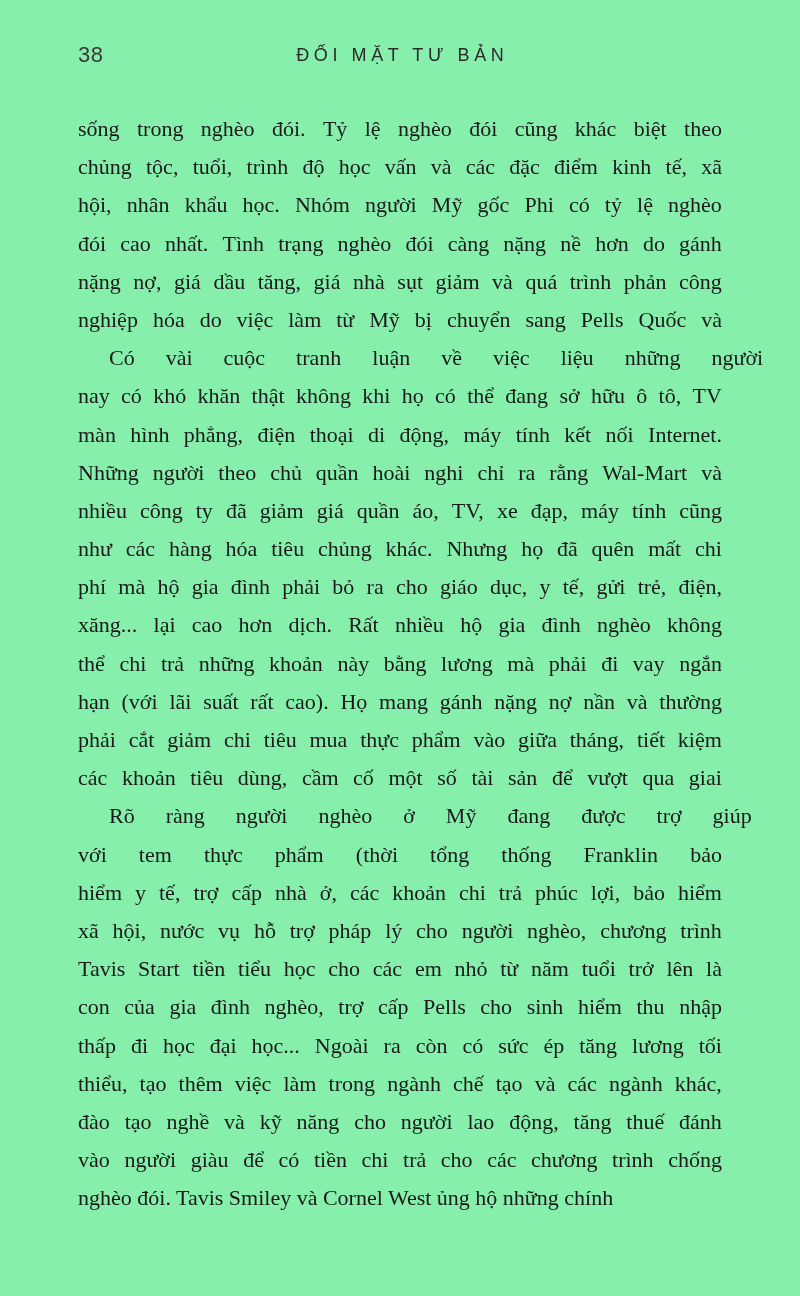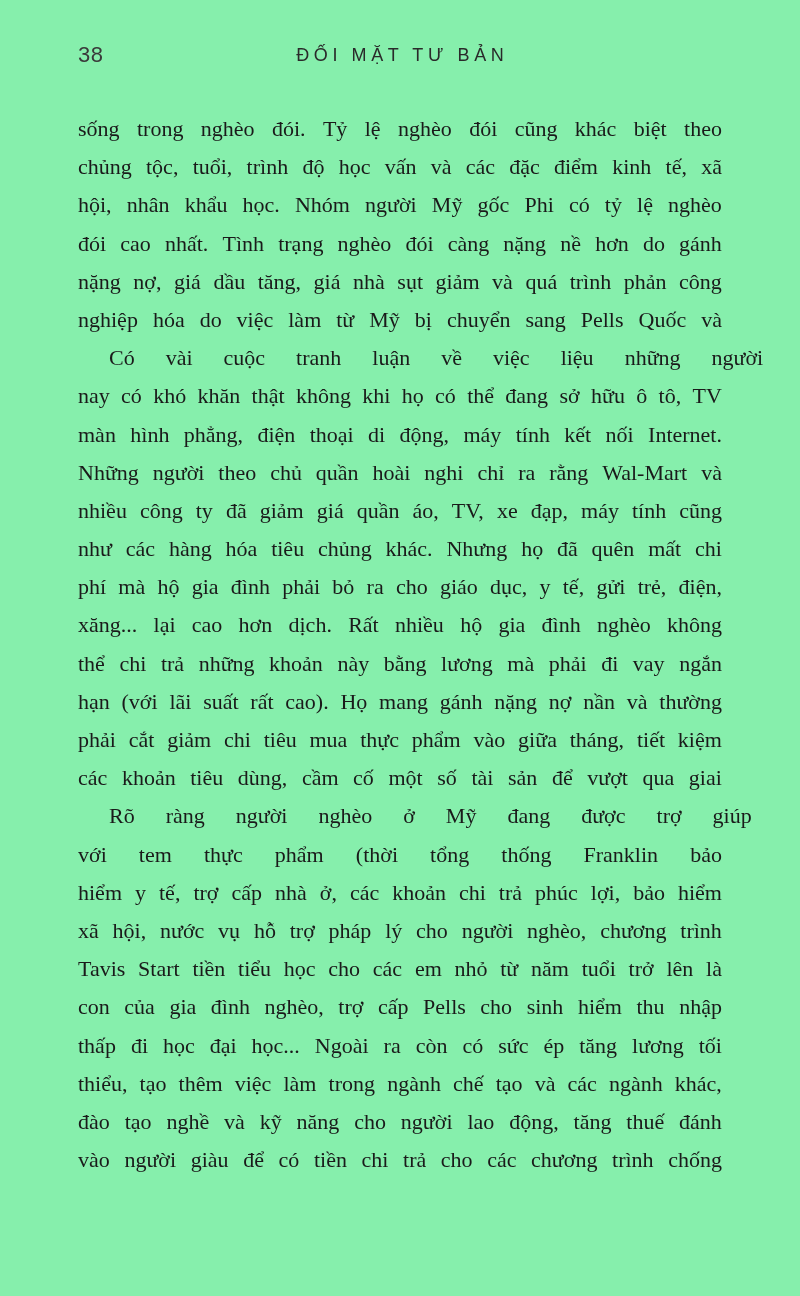--- a/index.html
+++ b/index.html
@@ -522,16 +522,17 @@
           <span class="w">có</span>
           <span class="w">tiền</span>
           <span class="w">chi</span>
           <span class="w">trả</span>
           <span class="w">cho</span>
           <span class="w">các</span>
           <span class="w">chương</span>
           <span class="w">trình</span>
           <span class="w">chống</span>
         </div>
+        <div class="line last">nghèo đói. Tavis Smiley và Cornel West ủng hộ những chính</div>
       </div>
     </div>
 
 </div>
 
 </body></html>

